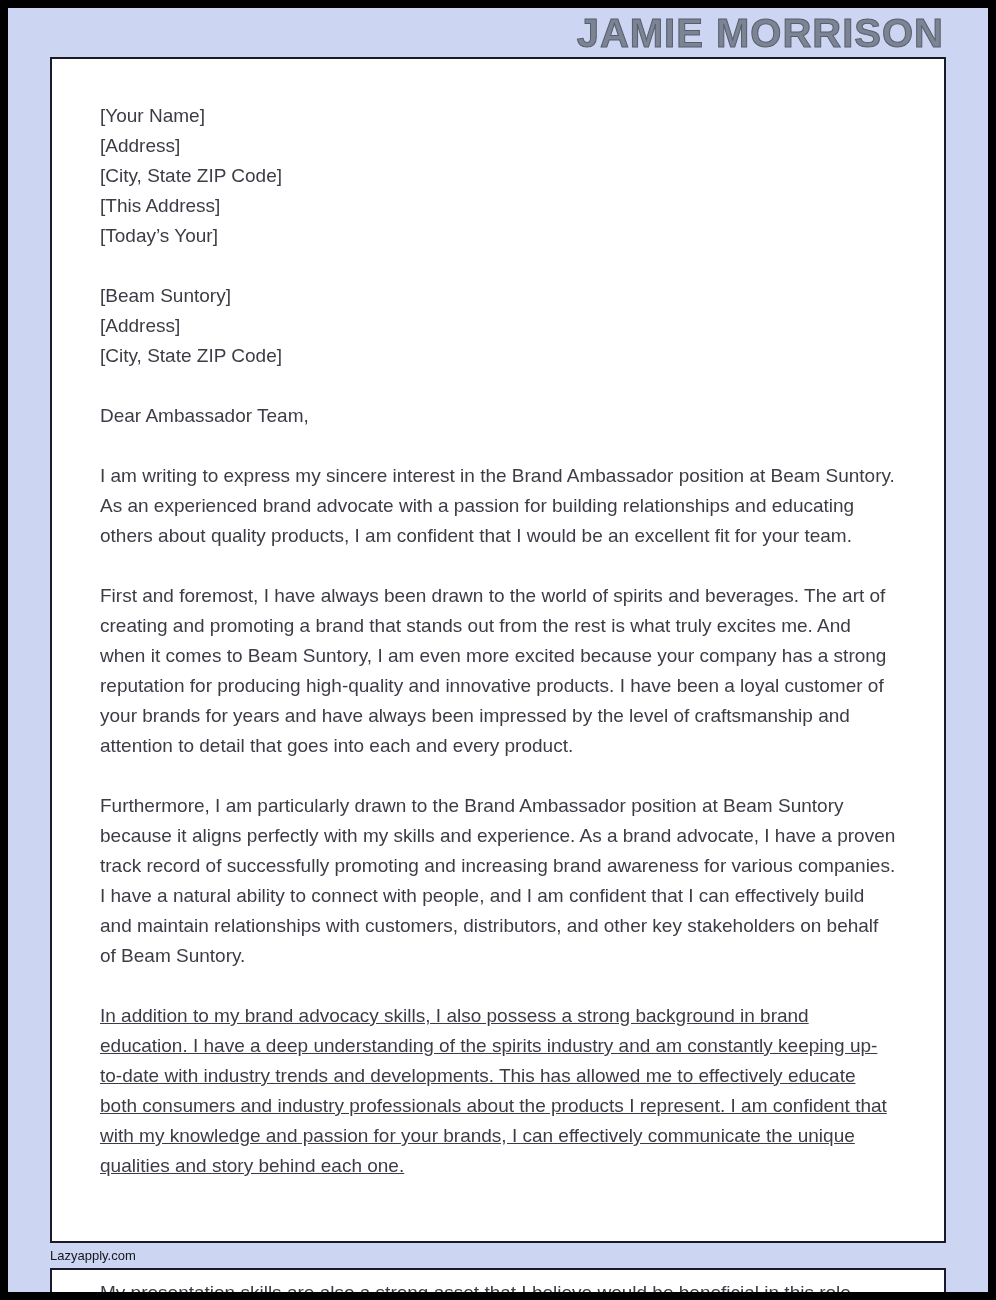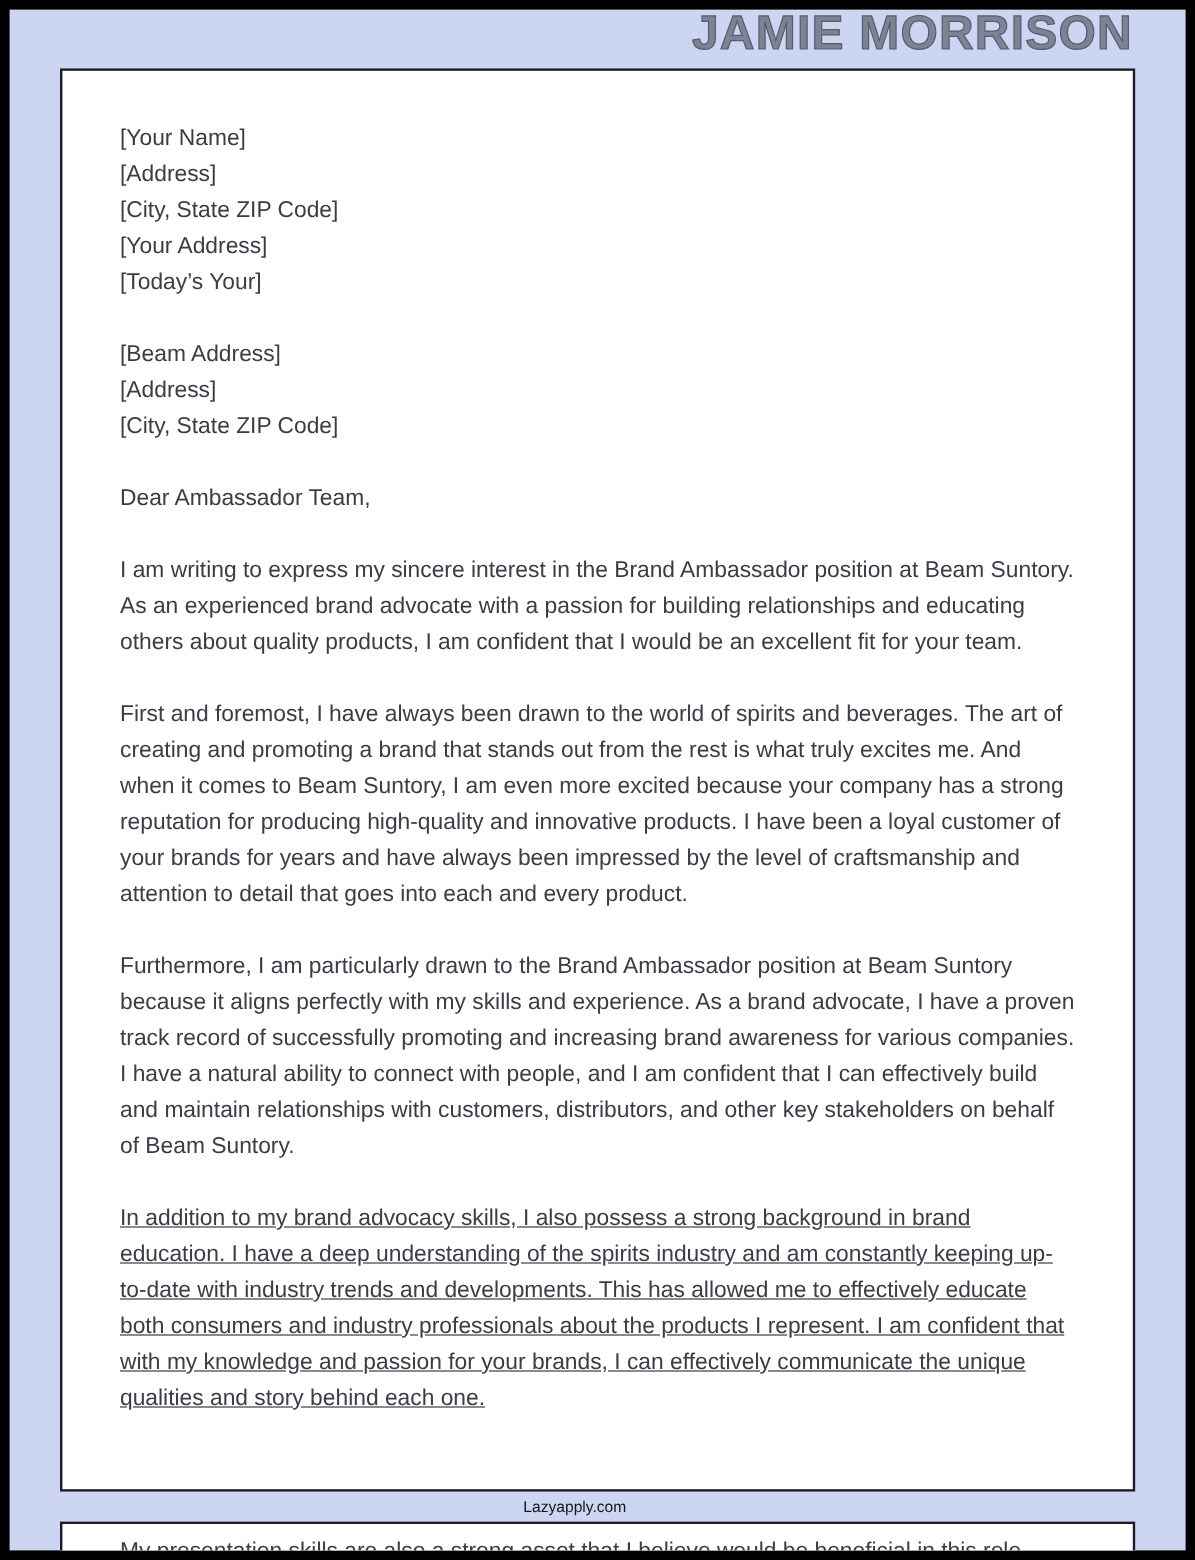--- a/index.html
+++ b/index.html
@@ -15,20 +15,21 @@
     height: 1300px;
     border: 8px solid #000000;
     background: #ccd6f3;
     overflow: hidden;
     position: relative;
   }
 
   .header {
     height: 49px;
     display: flex;
+    align-items: center;
     justify-content: flex-end;
     padding-right: 44px;
   }
 
   .candidate-name {
     font-size: 40px;
     font-weight: 700;
     letter-spacing: 1px;
     color: #7c8494;
     -webkit-text-stroke: 1px #565e6d;
@@ -52,21 +53,21 @@
     height: 70px;
     padding: 8px 48px;
     overflow: hidden;
   }
 
   .gap-row {
     height: 25px;
     margin: 0 42px;
     display: flex;
     align-items: center;
-    justify-content: center;
+    justify-content: flex-start;
     padding-right: 38px;
   }
 
   .watermark {
     font-size: 13px;
     color: #16161d;
   }
 
   .letter-text, .page-2 {
     color: #3c3c46;
@@ -89,26 +90,26 @@
     <h1 class="candidate-name">JAMIE MORRISON</h1>
   </div>
 
   <div class="page page-1">
     <div class="letter-text">
 
       <div class="block">
           <div>[Your Name]</div>
           <div>[Address]</div>
           <div>[City, State ZIP Code]</div>
-          <div>[Your Address]</div>
+          <div>[This Address]</div>
           <div>[Today’s Your]</div>
         </div>
 
       <div class="block">
-          <div>[Beam Address]</div>
+          <div>[Beam Suntory]</div>
           <div>[Address]</div>
           <div>[City, State ZIP Code]</div>
         </div>
 
       <p class="block">Dear Ambassador Team,</p>
 
       <div>
           <p class="para">I am writing to express my sincere interest in the Brand Ambassador position at Beam Suntory. As an experienced brand advocate with a passion for building relationships and educating others about quality products, I am confident that I would be an excellent fit for your team.</p>
           <p class="para">First and foremost, I have always been drawn to the world of spirits and beverages. The art of creating and promoting a brand that stands out from the rest is what truly excites me. And when it comes to Beam Suntory, I am even more excited because your company has a strong reputation for producing high-quality and innovative products. I have been a loyal customer of your brands for years and have always been impressed by the level of craftsmanship and attention to detail that goes into each and every product.</p>
           <p class="para">Furthermore, I am particularly drawn to the Brand Ambassador position at Beam Suntory because it aligns perfectly with my skills and experience. As a brand advocate, I have a proven track record of successfully promoting and increasing brand awareness for various companies. I have a natural ability to connect with people, and I am confident that I can effectively build and maintain relationships with customers, distributors, and other key stakeholders on behalf of Beam Suntory.</p>

